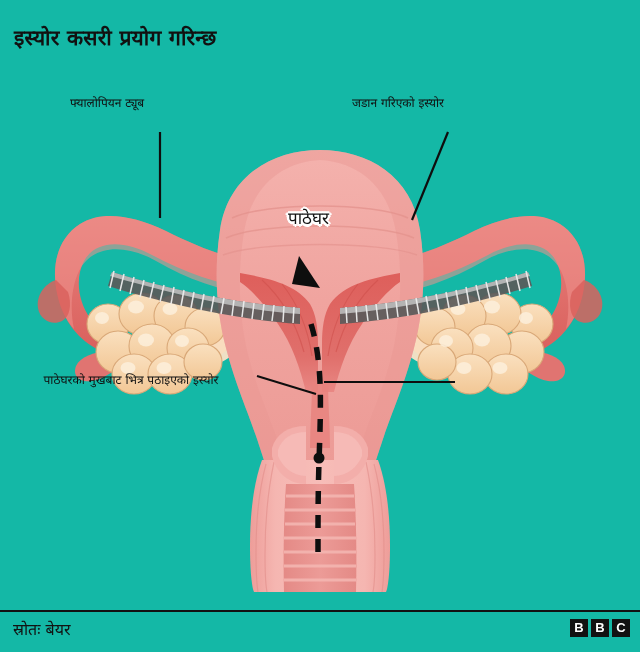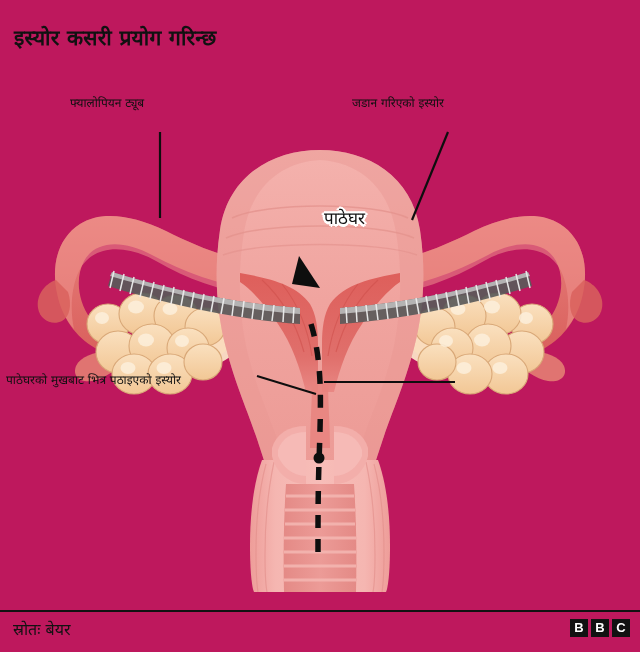--- a/index.html
+++ b/index.html
@@ -13,21 +13,21 @@
     font-family: "DejaVu Sans", "Liberation Sans", sans-serif;
     color: #121212;
     position: relative;
     overflow: hidden;
   }
 
   #page {
     position: relative;
     width: 640px;
     height: 652px;
-    background: #be185d;
+    background: #14b8a6;
   }
 
   
   .title {
     position: absolute;
     left: 14px;
     top: 9px;
     font-size: 21px;
     font-weight: bold;
     letter-spacing: 0.2px;
@@ -52,40 +52,40 @@
   .label {
     position: absolute;
     font-size: 12px;
     line-height: 22px;
     color: #101010;
     white-space: nowrap;
   }
   .label.two-line {
     white-space: normal;
     line-height: 24px;
+    text-align: center;
   }
   .label-fallopian {
     left: 70px;
     top: 92px;
   }
   .label-inserted {
     left: 352px;
     top: 92px;
   }
   .label-uterus {
     left: 288px;
     top: 207px;
     font-size: 17px;
     color: #111111;
     -webkit-text-stroke: 0px;
     text-shadow:
       2px 0 0 #fff, -2px 0 0 #fff, 0 2px 0 #fff, 0 -2px 0 #fff,
       1.5px 1.5px 0 #fff, -1.5px 1.5px 0 #fff, 1.5px -1.5px 0 #fff, -1.5px -1.5px 0 #fff,
       2.5px 0 0 #fff, -2.5px 0 0 #fff, 0 2.5px 0 #fff, 0 -2.5px 0 #fff;
-    margin-left: 36px;
   }
   .label-insertion {
     left: 6px;
     top: 368px;
     width: 250px;
   }
   .label-cervix {
     left: 458px;
     top: 372px;
   }

